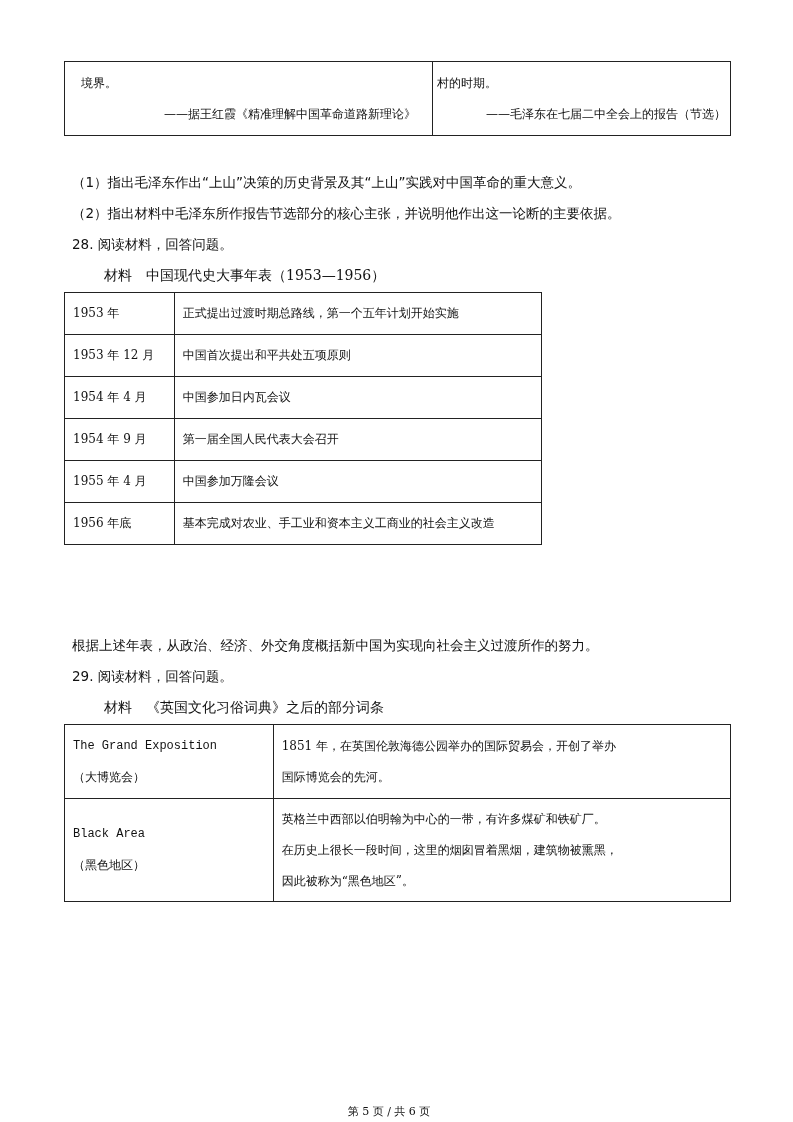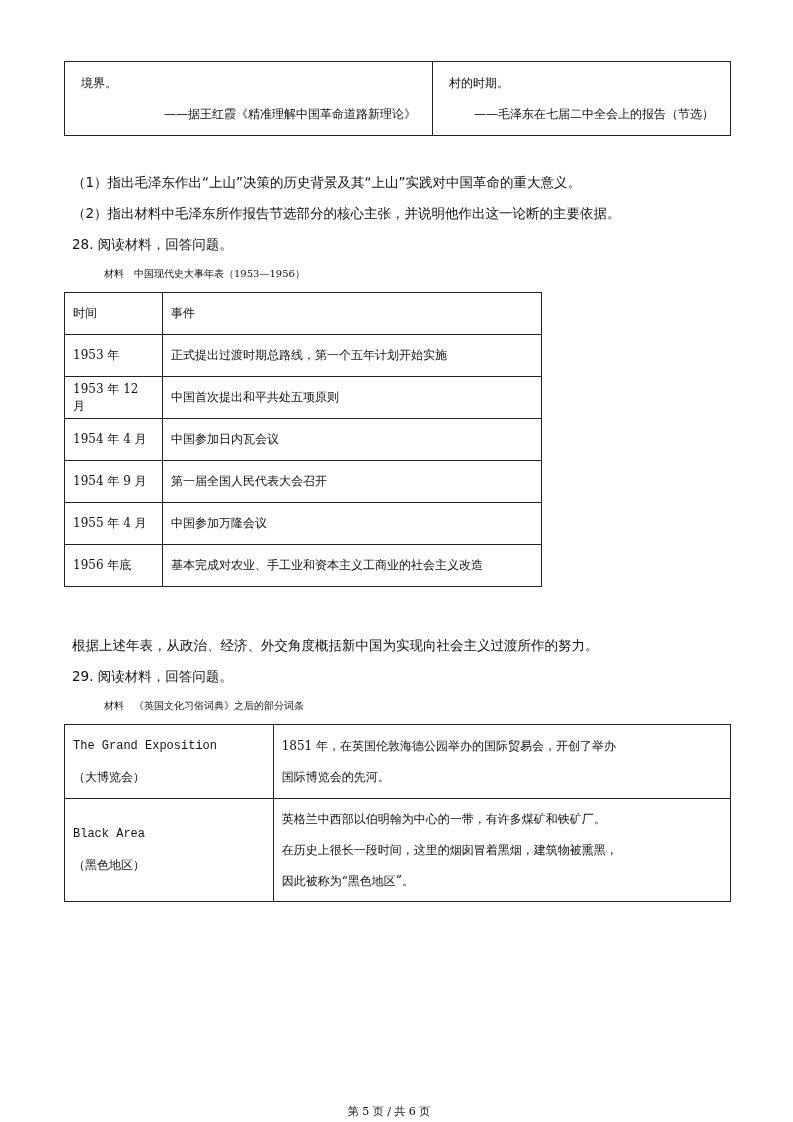--- a/index.html
+++ b/index.html
@@ -3,53 +3,49 @@
 <meta charset="utf-8">
 <style>
   html, body { margin: 0; padding: 0; background: #ffffff; }
   body { width: 793px; height: 1122px; position: relative; overflow: hidden;
          font-family: "DejaVu Serif", "Liberation Serif", serif; color: #111; }
   .abs { position: absolute; }
   .tbl { position: absolute; border-collapse: collapse; }
   .tbl td { border: 1px solid #222; vertical-align: middle; font-size: 12px; padding: 0 8px; }
   .mono { font-family: "Liberation Mono", "DejaVu Sans Mono", monospace; }
   .q { font-size: 13.5px; font-family: "DejaVu Sans", "Liberation Sans", sans-serif; }
-  .cap { font-size: 10px; }
+  .cap { font-size: 14px; }
   .line { display: block; }
 </style>
 </head>
 <body>
 
 <table class="tbl" style="left:64px; top:61px; width:667px;">
   <tbody>
       <tr style="height:74px;">
     <td style="width:335px; padding:0 16px;">
       <span class="line" style="margin-bottom:14px;">境界。</span>
       <span class="line" style="text-align:right;">——据王红霞《精准理解中国革命道路新理论》</span>
     </td>
-    <td style="padding:0 16px;">
+    <td style="padding:0 4px;">
       <span class="line" style="margin-bottom:14px;">村的时期。</span>
       <span class="line" style="text-align:right;">——毛泽东在七届二中全会上的报告（节选）</span>
     </td>
   </tr>
 </tbody>
   </table>
 
 <div class="abs q" style="left:72px; top:174px;">（1）指出毛泽东作出“上山”决策的历史背景及其“上山”实践对中国革命的重大意义。</div>
 <div class="abs q" style="left:72px; top:205px;">（2）指出材料中毛泽东所作报告节选部分的核心主张，并说明他作出这一论断的主要依据。</div>
 
 <div class="abs q" style="left:72px; top:236px;">28. 阅读材料，回答问题。</div>
 <div class="abs cap" style="left:104px; top:267px;">材料　中国现代史大事年表（1953—1956）</div>
 
 <table class="tbl" style="left:64px; top:292px; width:478px;">
   <tbody>
-      <tr style="height:42px;">
-    <td style="width:81px;">时间</td>
-    <td>事件</td>
-  </tr>
   <tr style="height:42px;">
     <td>1953 年</td>
     <td>正式提出过渡时期总路线，第一个五年计划开始实施</td>
   </tr>
   <tr style="height:42px;">
     <td>1953 年 12 月</td>
     <td>中国首次提出和平共处五项原则</td>
   </tr>
   <tr style="height:42px;">
     <td>1954 年 4 月</td>

